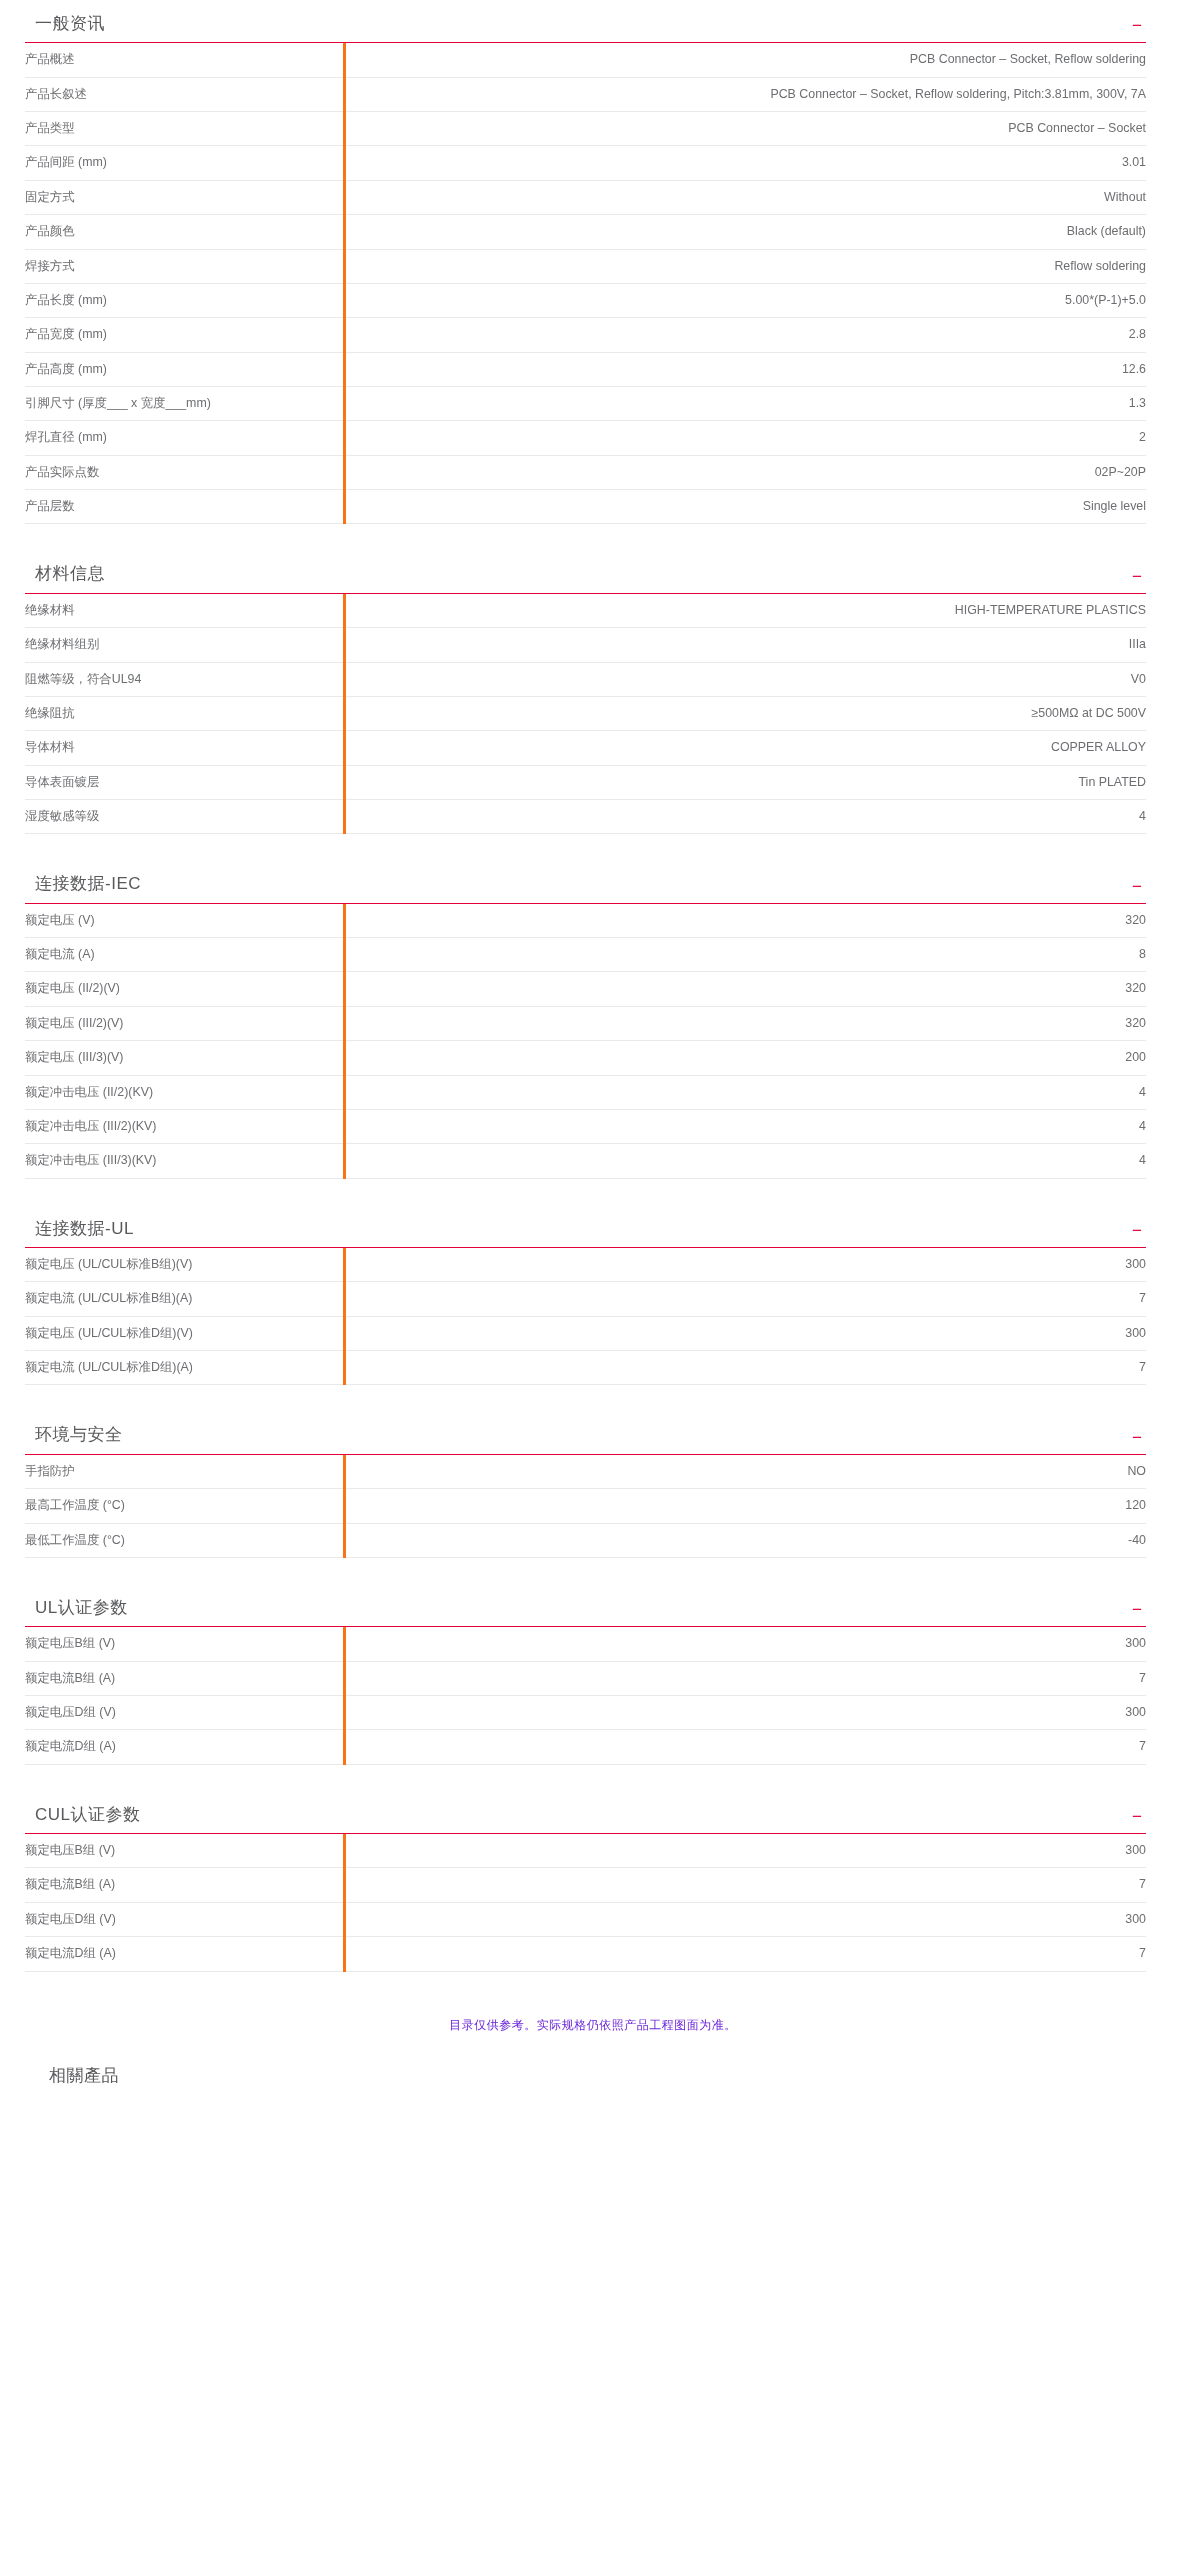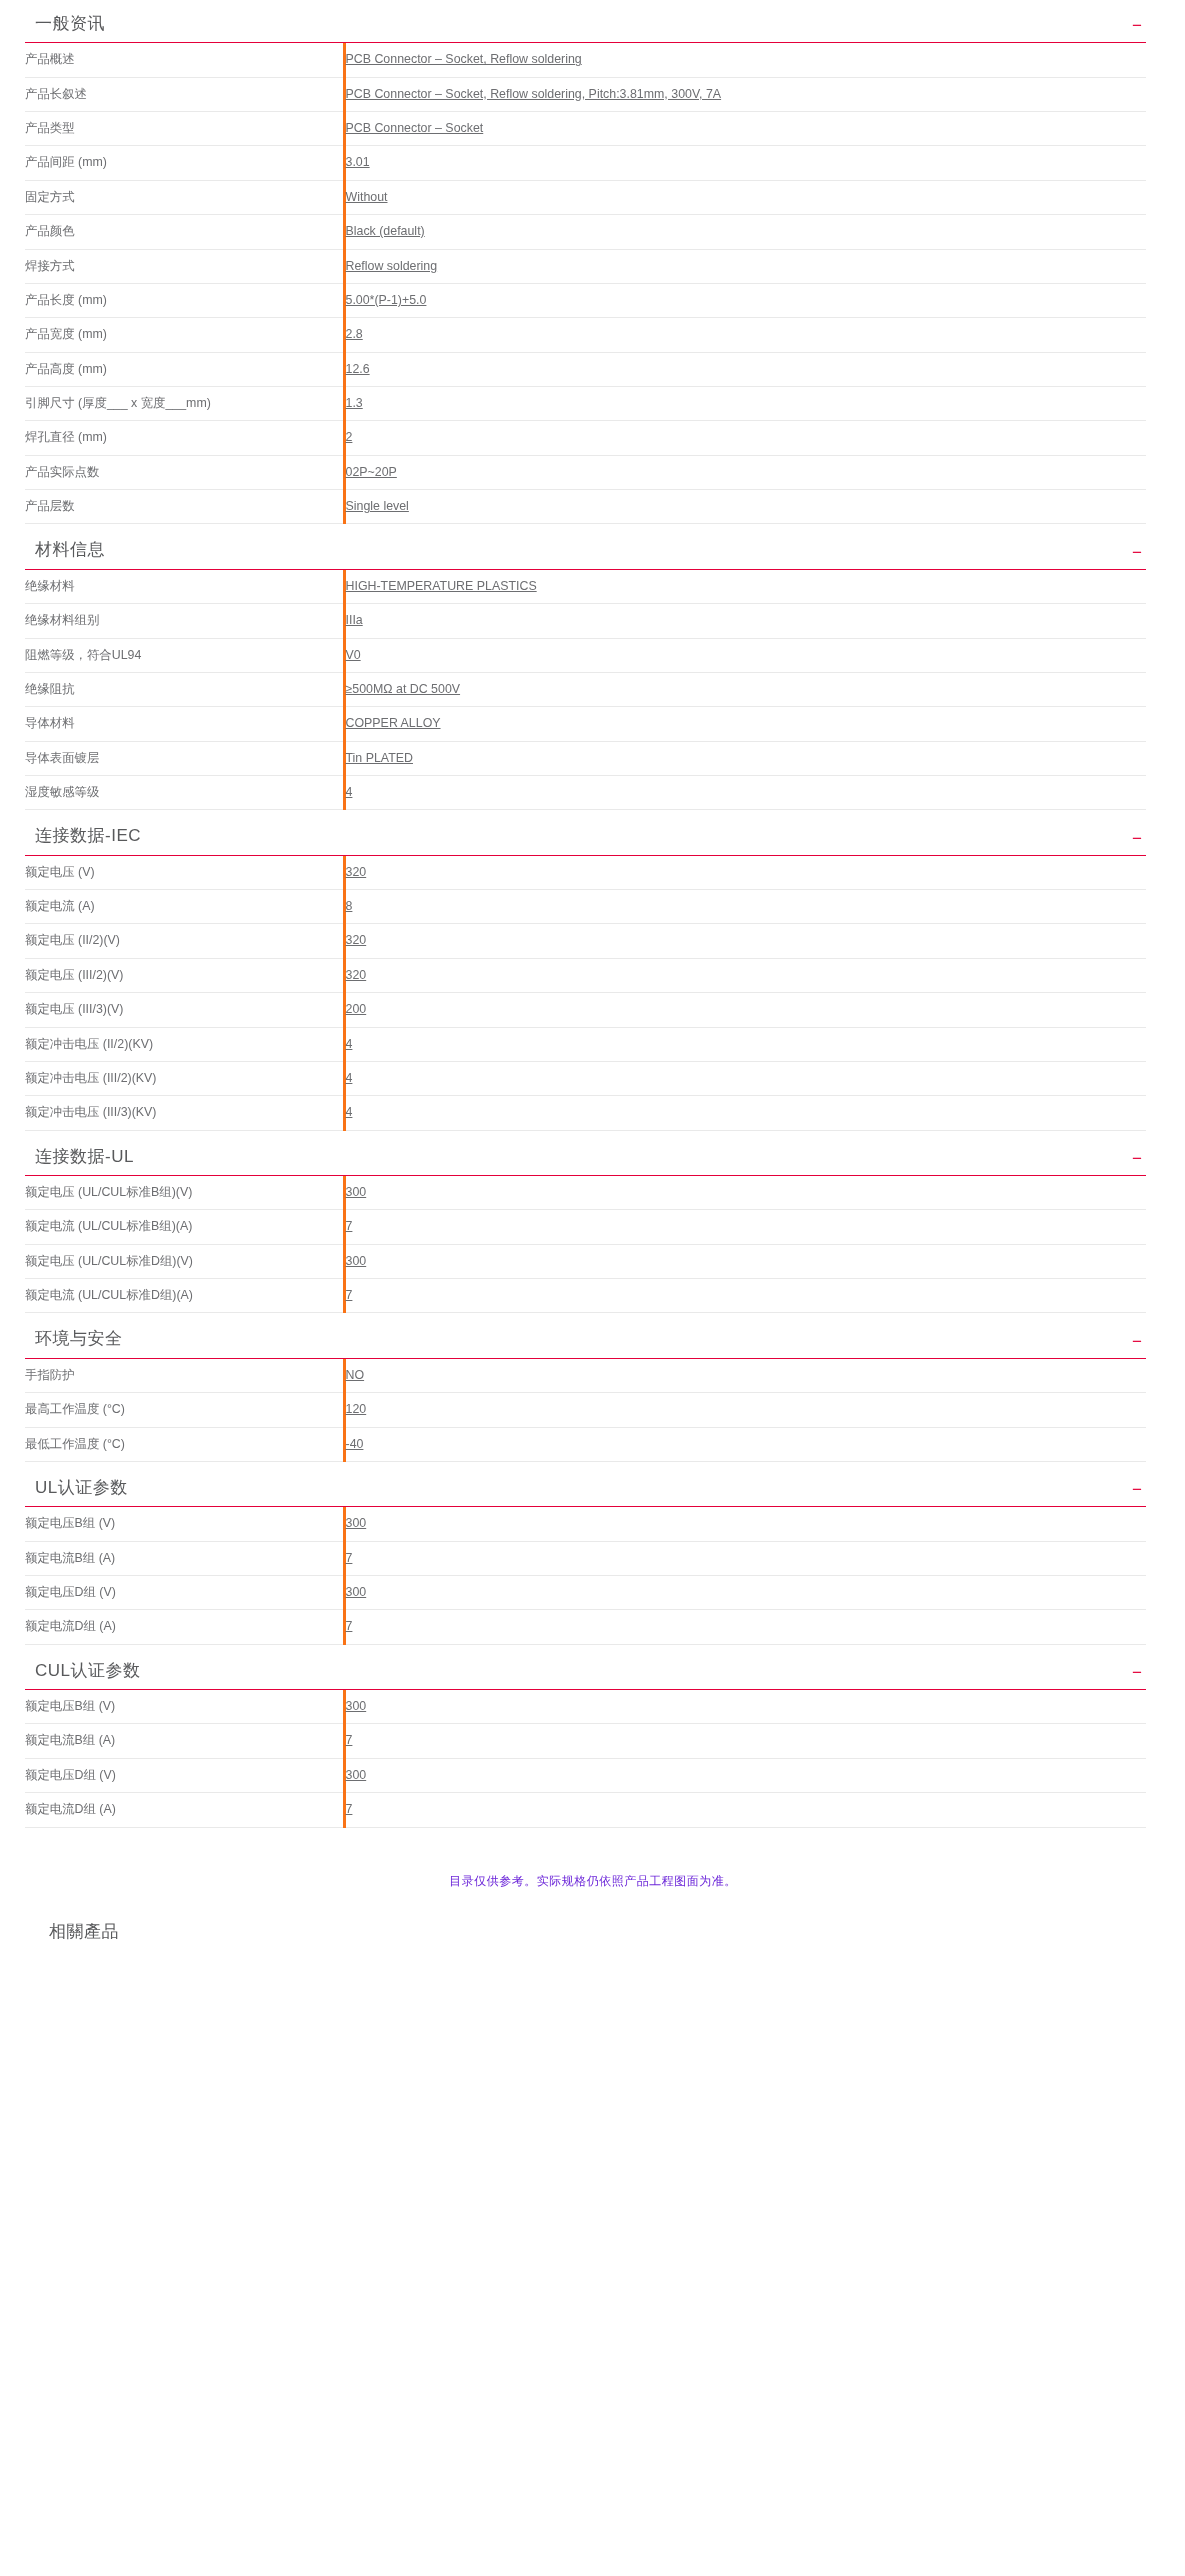--- a/index.html
+++ b/index.html
@@ -13,21 +13,21 @@
   body {
     width: 1186px;
     min-height: 2576px;
     position: relative;
   }
   .page {
     width: 1186px;
     padding: 0;
   }
   .section {
-    margin: 0 0 16px 0;
+    margin: 0 0 40px 0;
     padding: 0 40px 0 25px;
   }
   .section-head {
     position: relative;
     padding: 0 0 8px 10px;
     border-bottom: 1px solid #e4003a;
     display: flex;
     align-items: flex-end;
     justify-content: space-between;
   }
@@ -58,24 +58,23 @@
     height: 25.4px;
     line-height: 1.4;
   }
   td.label {
     width: 319px;
     padding-left: 12px;
     border-right: 3px solid #f97316;
     text-align: left;
   }
   td.value {
-    text-align: left;
+    text-align: right;
     padding-left: 8px;
     padding-right: 8px;
-    text-decoration: underline;
   }
   .footnote {
     text-align: center;
     font-size: 12px;
     color: #6d28d9;
     margin: 45px 0 30px 0;
     letter-spacing: 0.5px;
   }
   .related-heading {
     padding: 0 0 0 49px;

